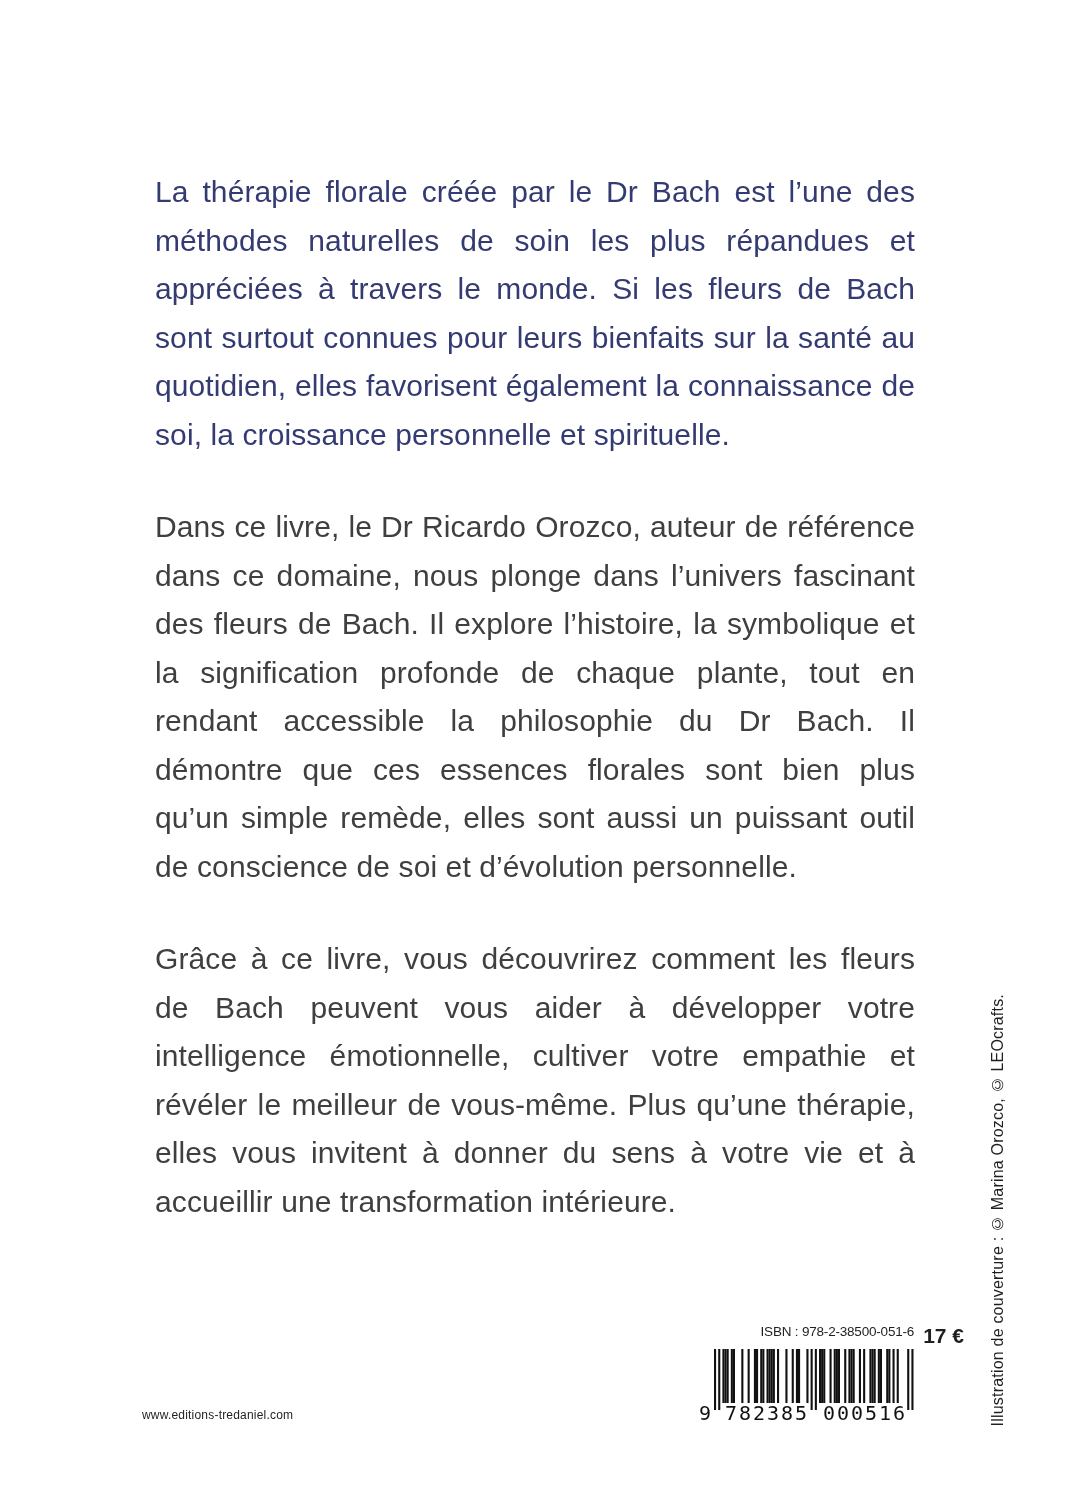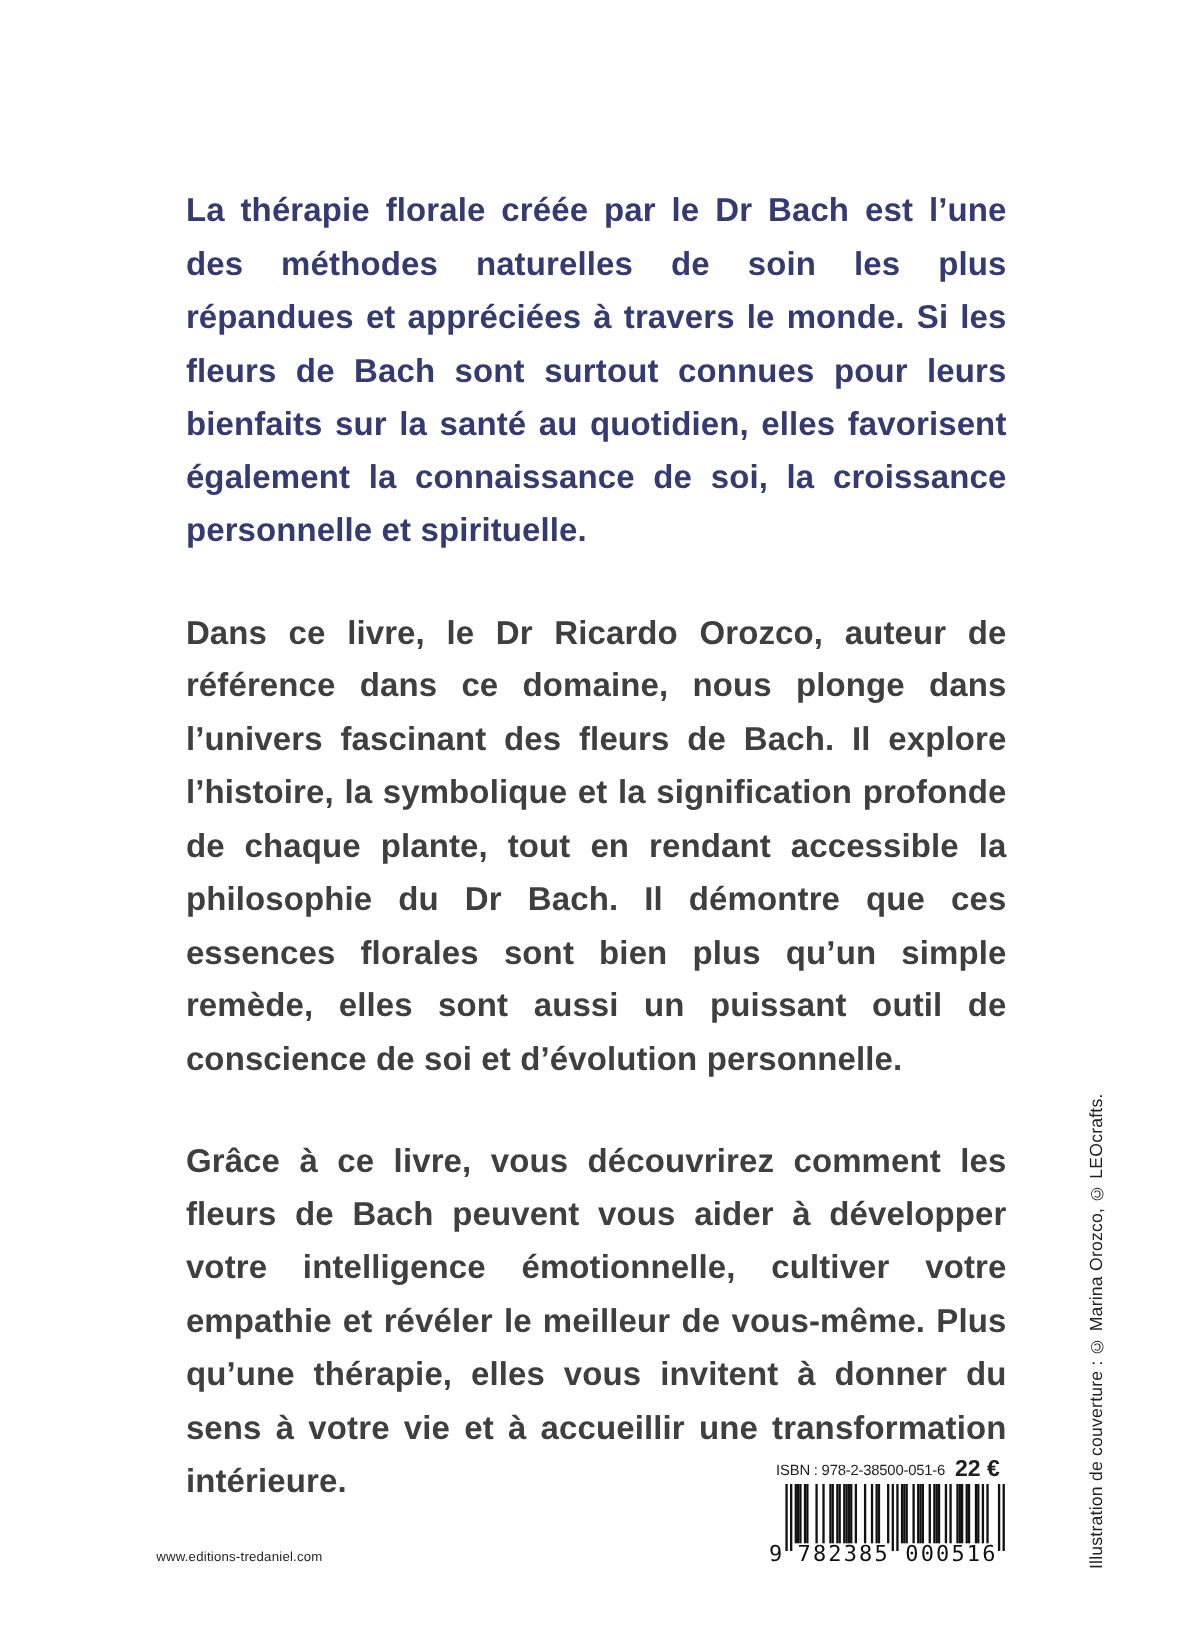--- a/index.html
+++ b/index.html
@@ -13,24 +13,24 @@
   }
 
   
   .text-block {
     position: absolute;
     left: 155px;
     top: 168px;
     width: 760px;
   }
   .text-block p {
-    margin: 0 0 44px 14px;
+    margin: 0 0 44px 0;
     font-size: 30px;
     line-height: 48.5px;
-    font-weight: 700;
+    font-weight: 400;
     letter-spacing: 0.1px;
     text-align: justify;
     color: var(--body-gray, #3f3f3f);
   }
   .text-block p.intro {
     color: var(--accent-blue, #343b72);
   }
 
   
   .publisher-url {
@@ -38,25 +38,25 @@
     left: 142px;
     top: 1408px;
     font-size: 12px;
     letter-spacing: 0.2px;
     color: var(--ink, #2a2a2a);
   }
 
   
   .isbn-row {
     position: absolute;
-    left: 681px;
+    left: 736px;
     top: 1324px;
     width: 230px;
     display: flex;
-    align-items: center;
+    align-items: flex-start;
     justify-content: flex-end;
     gap: 9px;
     padding-right: 2px;
     box-sizing: border-box;
     white-space: nowrap;
   }
   .isbn-label {
     font-size: 13.5px;
     letter-spacing: -0.2px;
     color: var(--ink, #111111);
@@ -96,21 +96,21 @@
 <div class="text-block">
   <p class="intro">La thérapie florale créée par le Dr Bach est l’une des méthodes naturelles de soin les plus répandues et appréciées à travers le monde. Si les fleurs de Bach sont surtout connues pour leurs bienfaits sur la santé au quotidien, elles favorisent également la connaissance de soi, la croissance personnelle et spirituelle.</p>
   <p class="body">Dans ce livre, le Dr Ricardo Orozco, auteur de référence dans ce domaine, nous plonge dans l’univers fascinant des fleurs de Bach. Il explore l’histoire, la symbolique et la signification profonde de chaque plante, tout en rendant accessible la philosophie du Dr Bach. Il démontre que ces essences florales sont bien plus qu’un simple remède, elles sont aussi un puissant outil de conscience de soi et d’évolution personnelle.</p>
   <p class="closing">Grâce à ce livre, vous découvrirez comment les fleurs de Bach peuvent vous aider à développer votre intelligence émotionnelle, cultiver votre empathie et révéler le meilleur de vous-même. Plus qu’une thérapie, elles vous invitent à donner du sens à votre vie et à accueillir une transformation intérieure.</p>
 </div>
 
 <div class="publisher-url">www.editions-tredaniel.com</div>
 
 <div class="isbn-row">
   <span class="isbn-label">ISBN : 978-2-38500-051-6</span>
-  <span class="isbn-price">22 €</span>
+  <span class="isbn-price">17 €</span>
 </div>
 
 <div class="barcode-svg-wrap">
     <svg xmlns="http://www.w3.org/2000/svg" width="216" height="72" viewBox="-16 0 216 72" fill="#111111">
       <rect x="0.00" y="0" width="2.1" height="61"></rect>
       <rect x="4.20" y="0" width="2.1" height="61"></rect>
       <rect x="8.40" y="0" width="2.1" height="54"></rect>
       <rect x="10.50" y="0" width="2.1" height="54"></rect>
       <rect x="12.60" y="0" width="2.1" height="54"></rect>
       <rect x="16.80" y="0" width="2.1" height="54"></rect>

